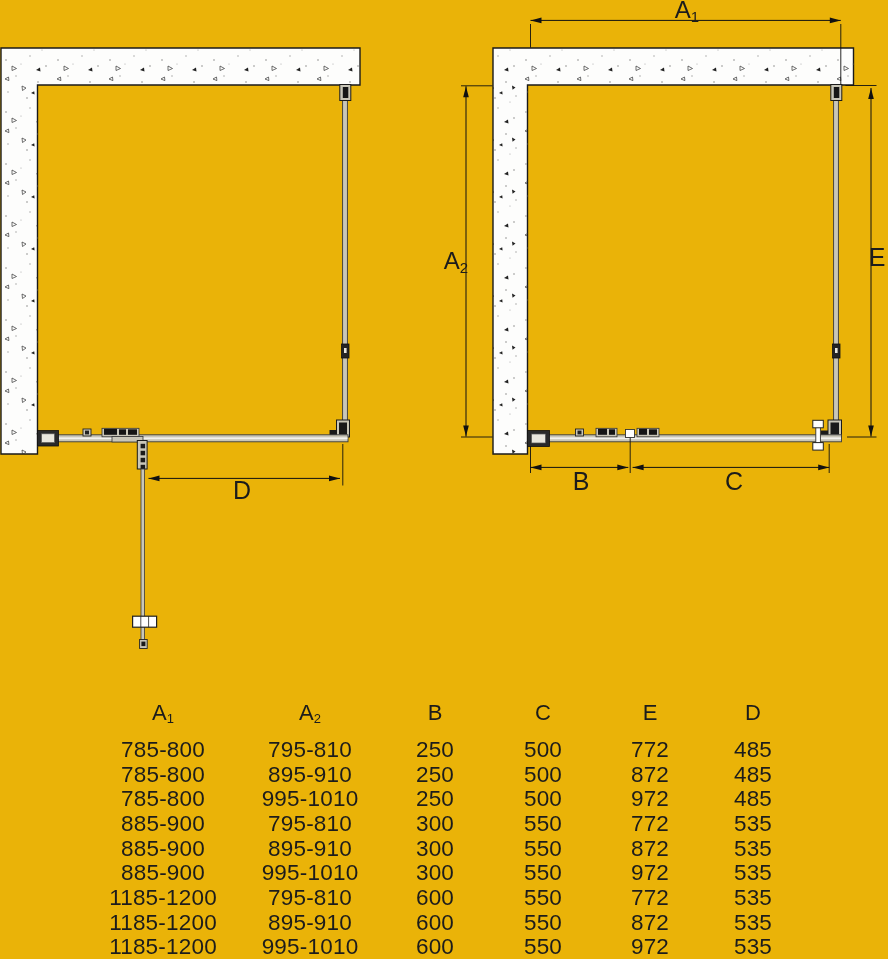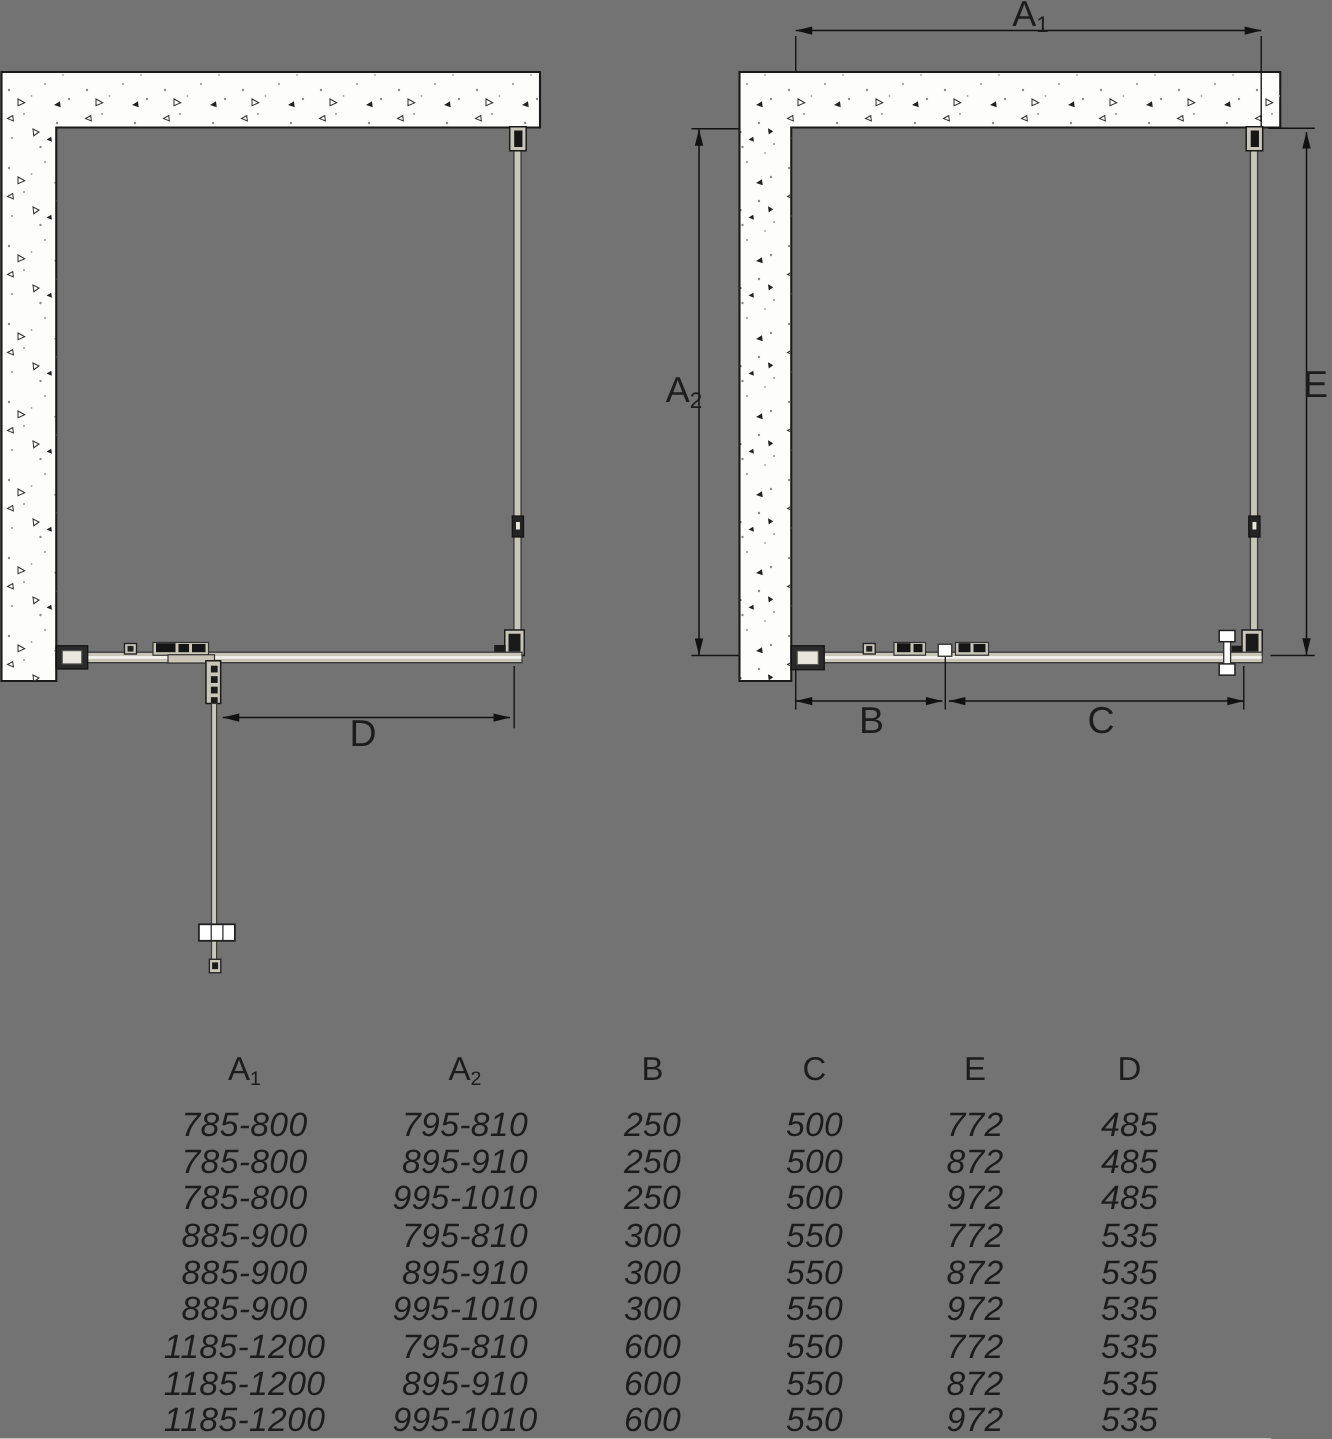--- a/index.html
+++ b/index.html
@@ -1,28 +1,28 @@
 <!DOCTYPE html>
 <html><head>
 <meta charset="utf-8">
 <style>
   html,body{margin:0;padding:0;background:#fff;}
-  #stage{position:relative;width:888px;height:959px;background:#737373;overflow:hidden;
+  #stage{position:relative;width:888px;height:959px;background:#eab308;overflow:hidden;
          font-family:"Liberation Sans",sans-serif;color:#1c1c1c;}
   #drawing{position:absolute;left:0;top:0;}
   .dim-label{position:absolute;transform:translate(-50%,-50%);font-size:25px;color:#1c1c1c;
              white-space:nowrap;line-height:1;}
   .dim-label sub{font-size:15px;line-height:1;vertical-align:-4px;}
   
   #size-table{position:absolute;left:83px;top:699px;width:734px;}
   .thead{display:flex;height:28px;align-items:center;}
   .thcell{text-align:center;font-size:22px;line-height:1;}
   .thcell sub{font-size:13px;vertical-align:-3px;}
   .tbody{position:absolute;left:0;top:39px;width:734px;}
-  .trow{display:flex;height:24.65px;align-items:center;font-style:italic;}
+  .trow{display:flex;height:24.65px;align-items:center;}
   .tcell{text-align:center;font-size:22.5px;line-height:1;letter-spacing:0.2px;}
   .c0{width:160px}.c1{width:134px}.c2{width:116px}.c3{width:100px}.c4{width:114px}.c5{width:92px}
 </style>
 </head>
 <body>
 
 <div id="stage">
 
   <svg id="drawing" width="888" height="680" viewBox="0 0 888 680">
     <defs>

